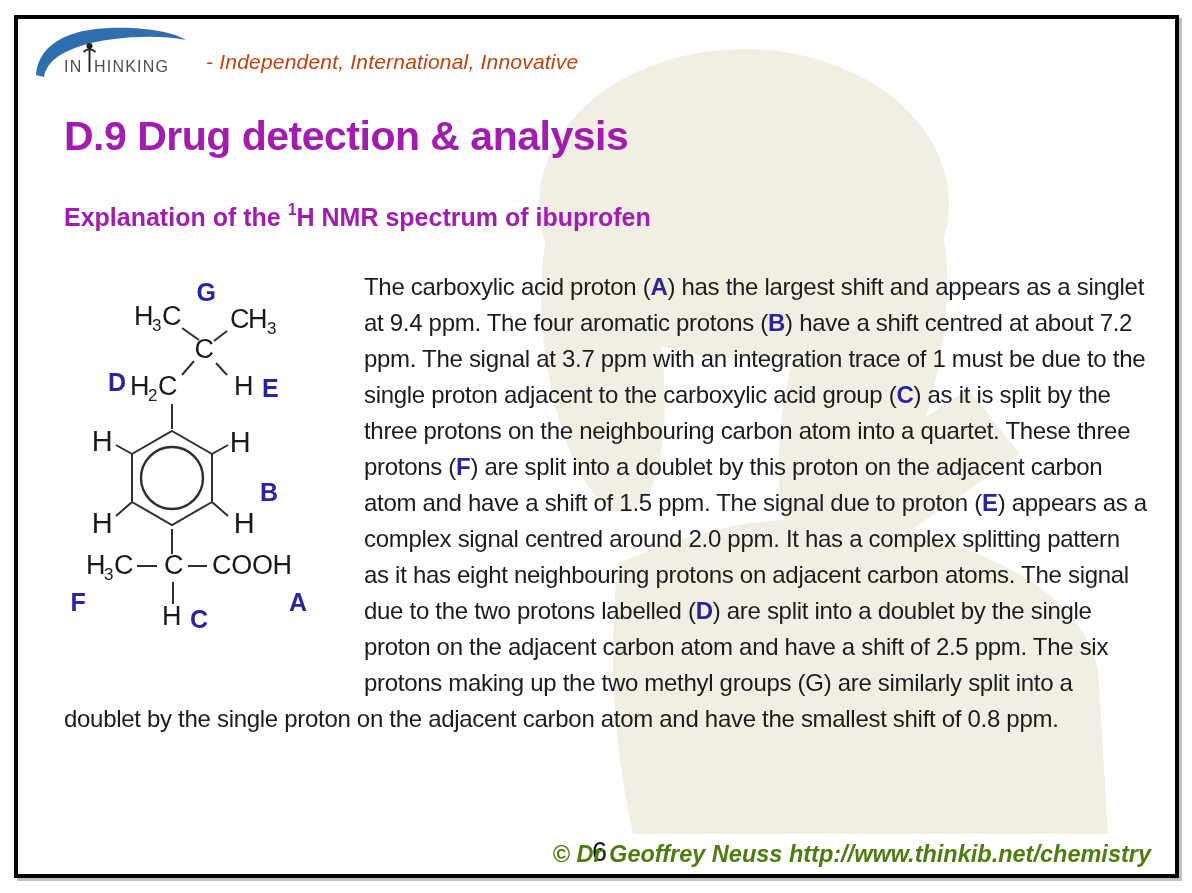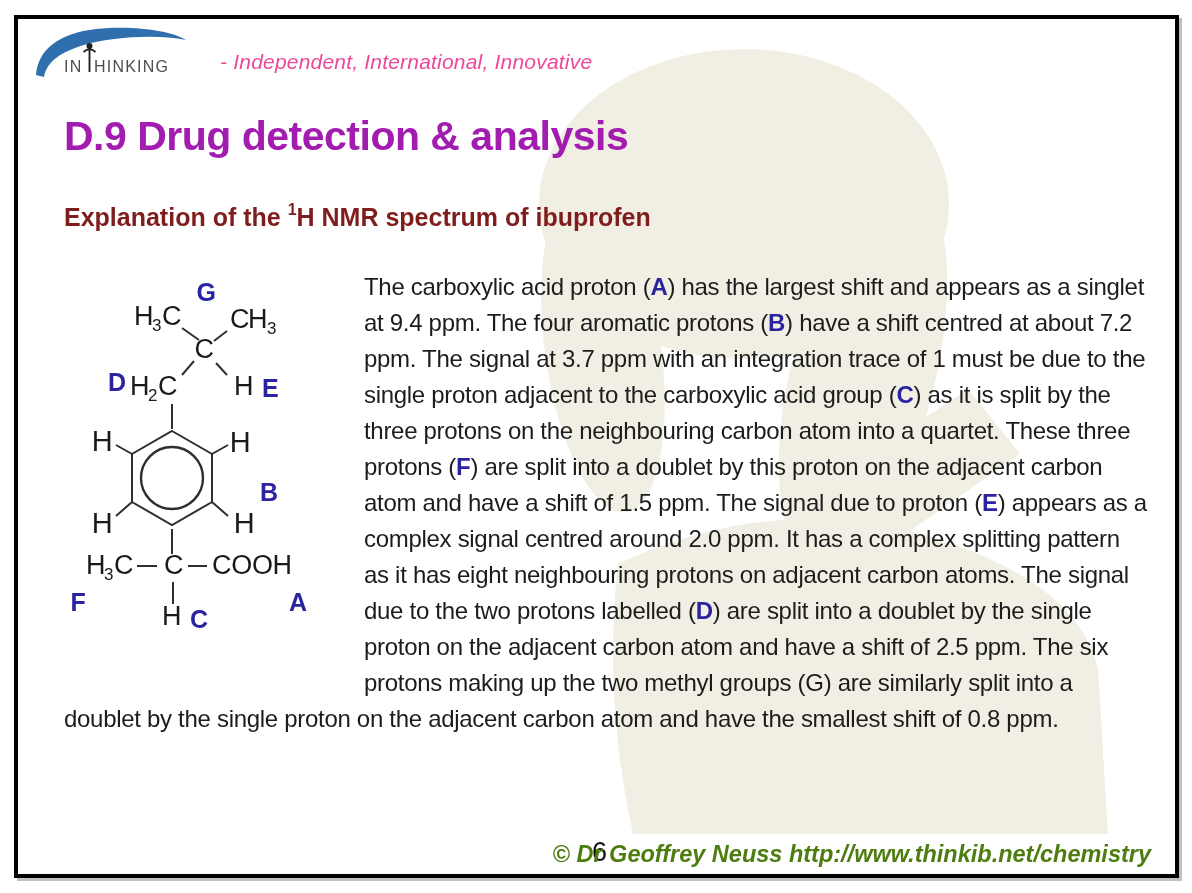--- a/index.html
+++ b/index.html
@@ -4,26 +4,26 @@
 <style>
   html,body{margin:0;padding:0;background:#ffffff;font-family:"Liberation Sans",sans-serif;}
   .page{position:relative;width:1192px;height:893px;background:#fff;overflow:hidden;}
   .slide{position:absolute;left:14px;top:15px;width:1157px;height:855px;background:#fff;
          border:4px solid #000;box-shadow:3px 3px 0 rgba(140,140,140,.55);}
   .layer{position:absolute;inset:0;}
   .wm{position:absolute;left:0;top:0;z-index:0;}
   .fg{z-index:1;}
 
   
-  .logo-row{position:absolute;left:16px;top:6px;display:flex;align-items:flex-end;gap:28px;z-index:2;}
-  .tagline{font-size:21px;font-style:italic;color:#ec4899;padding-bottom:3px;letter-spacing:.2px;}
+  .logo-row{position:absolute;left:16px;top:6px;display:flex;align-items:flex-end;gap:14px;z-index:2;}
+  .tagline{font-size:21px;font-style:italic;color:#c2410c;padding-bottom:3px;letter-spacing:.2px;}
 
   
   .title{position:absolute;left:46px;top:94px;font-size:41px;font-weight:bold;color:#a21caf;letter-spacing:-.5px;}
-  .subtitle{position:absolute;left:46px;top:184px;font-size:25px;font-weight:bold;color:#7f1d1d;}
+  .subtitle{position:absolute;left:46px;top:184px;font-size:25px;font-weight:bold;color:#a21caf;}
   .subtitle sup{font-size:16px;position:relative;top:-2px;}
 
   
   .body-text{position:absolute;left:46px;top:250px;width:1085px;font-size:24px;line-height:36px;
              color:#1c1c1c;letter-spacing:-.3px;text-align:left;}
   .body-text .hl{color:#2b24a0;font-weight:bold;}
   .struct-float{float:left;width:300px;height:430px;}
   .struct-float svg{display:block;margin-top:4px;}
 
   

